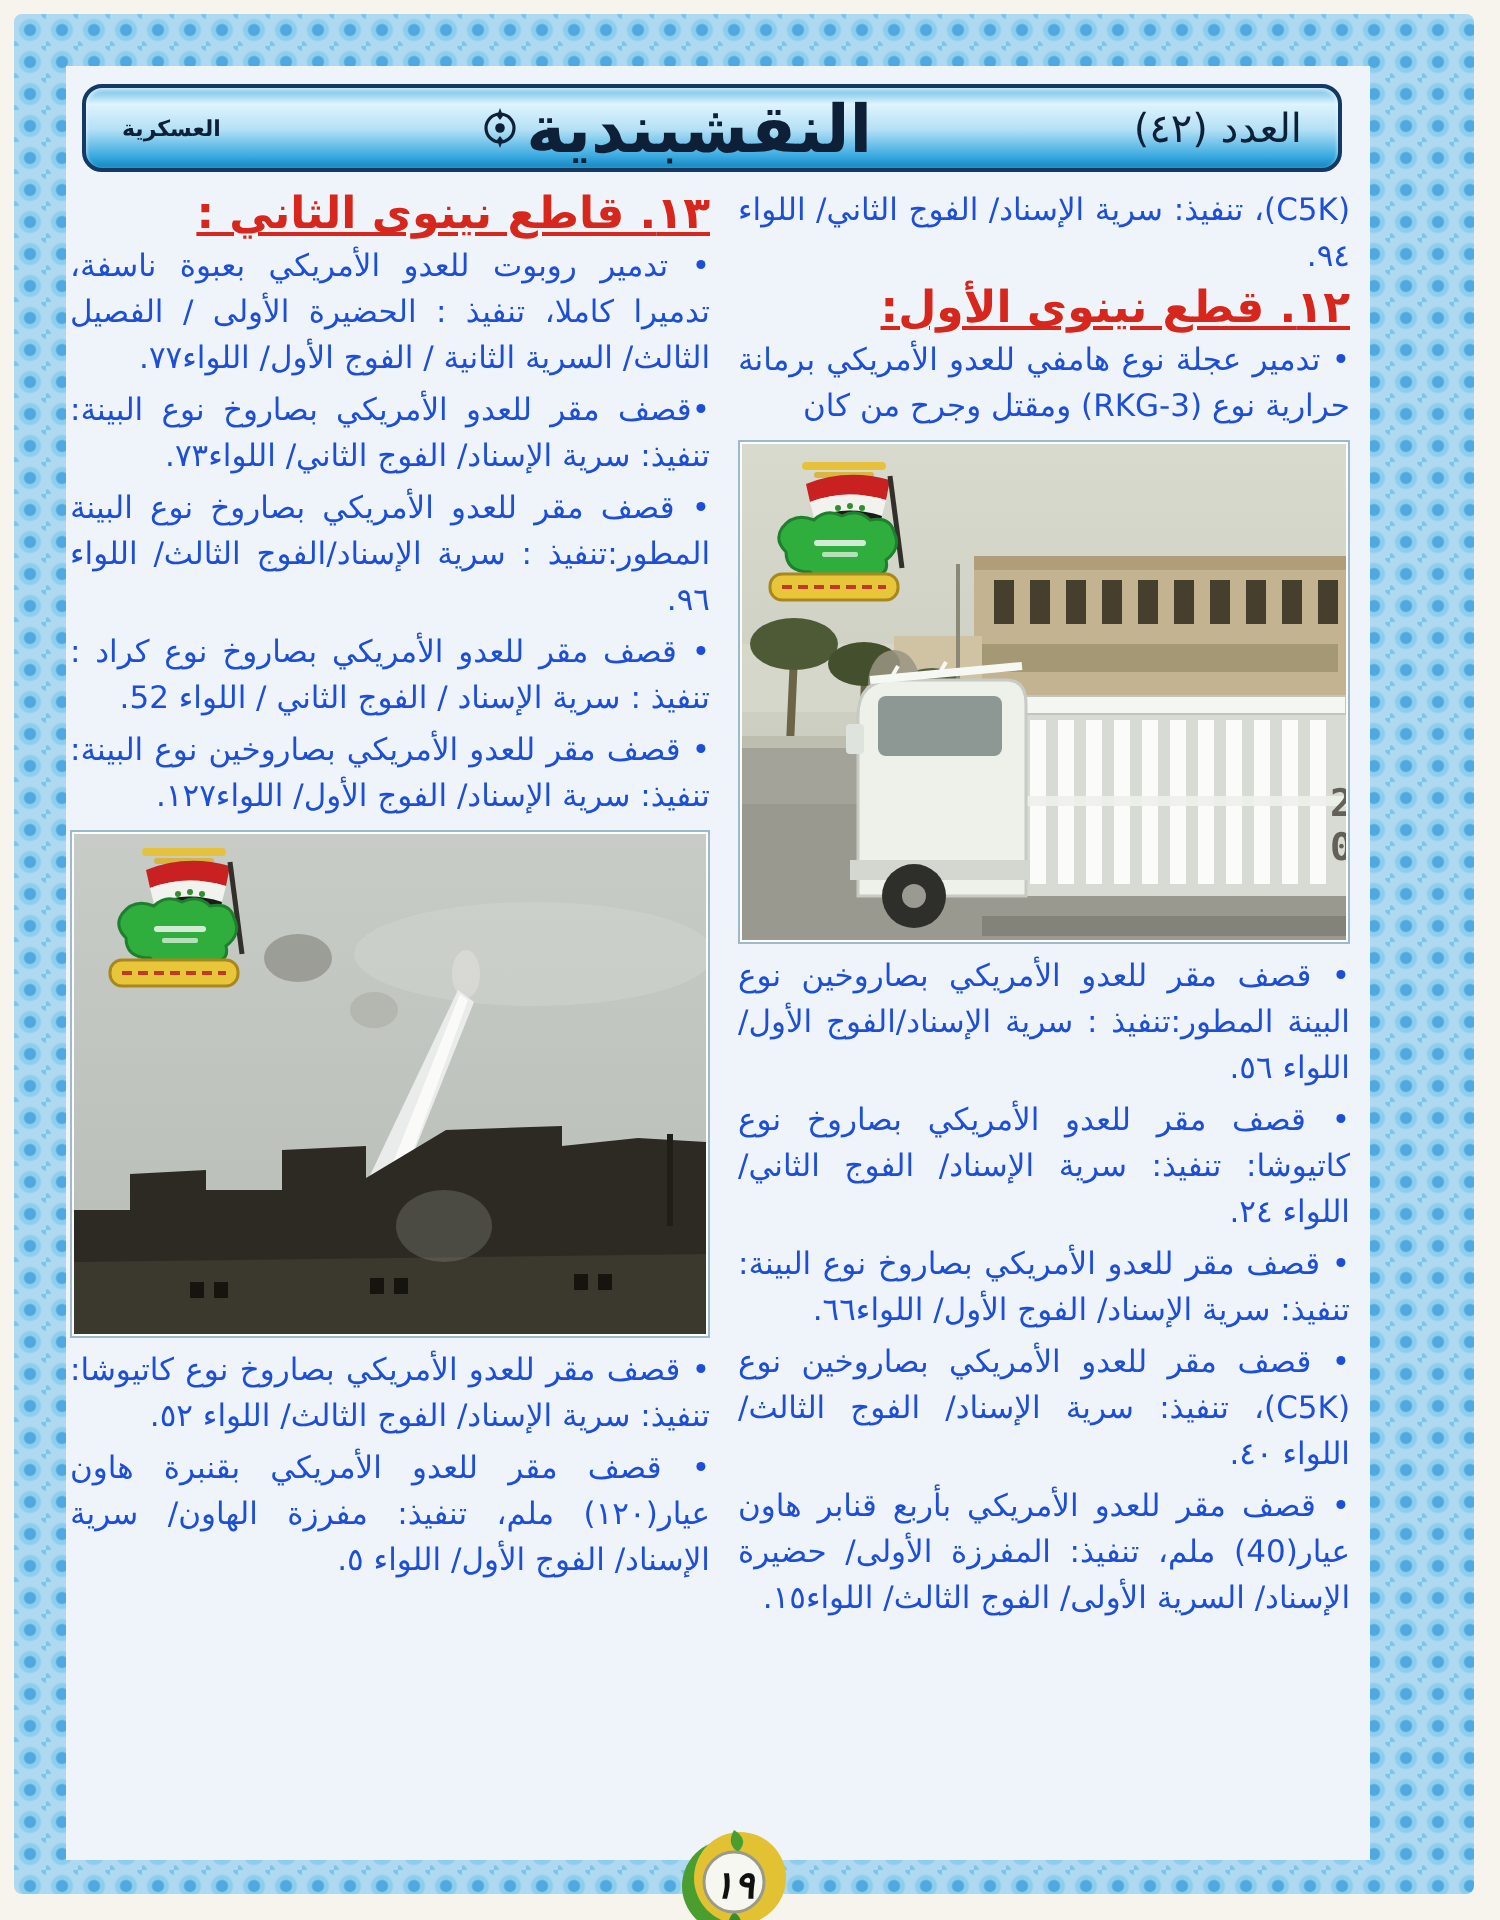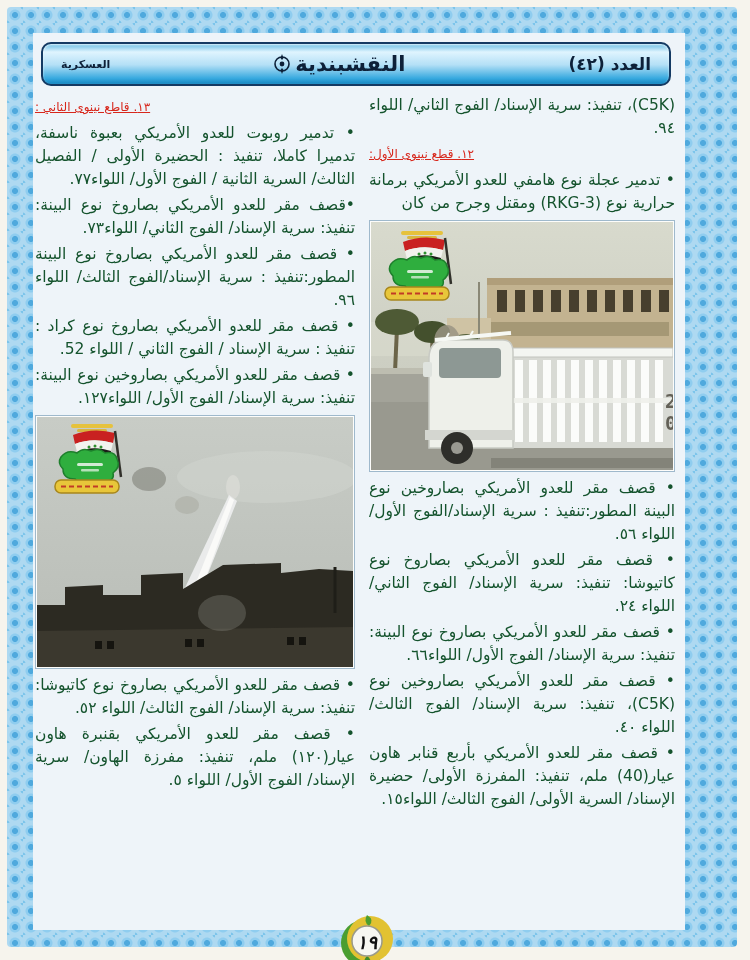--- a/index.html
+++ b/index.html
@@ -26,36 +26,36 @@
     background:#eef4f9;overflow:hidden;
   }
   .header-bar{
     margin:9px 14px 6px 8px;height:40px;border-radius:10px;
     border:2px solid #143a63;
     background:linear-gradient(180deg,#66bce4 0%,#dff4fe 20%,#b4e0f6 52%,#37a9df 86%,#1486c0 100%);
     box-shadow:inset 0 1px 2px rgba(255,255,255,.8);
     display:flex;align-items:center;justify-content:space-between;
     direction:rtl;padding:0 18px;color:#0d2038;
   }
-  .issue{font-size:17px;font-weight:bold;}
-  .masthead{font-size:21px;font-weight:bold;display:flex;align-items:center;gap:4px;letter-spacing:-1px;}
+  .issue{font-size:20px;font-weight:normal;}
+  .masthead{font-size:33px;font-weight:bold;display:flex;align-items:center;gap:4px;letter-spacing:-1px;}
   .edition{font-size:11px;font-weight:bold;}
   .columns{
     display:flex;direction:rtl;gap:14px;padding:2px 10px 0 8px;
   }
   .col{direction:rtl;}
   .col-right{width:306px;}
   .col-left{width:320px;}
   .para{
-    font-size:15.5px;line-height:23px;color:#14532d;
+    font-size:15.5px;line-height:23px;color:#1d4ed8;
     text-align:justify;margin:0 0 3px 0;
   }
   .para.heading{
-    color:#d7271c;font-weight:normal;text-decoration:underline;
-    font-size:12px;text-align:left;margin:2px 0 3px 0;
+    color:#d7271c;font-weight:bold;text-decoration:underline;
+    font-size:22px;text-align:right;margin:2px 0 3px 0;
   }
   .photo{
     border:1px solid #9fb9cc;background:#fdfdfb;padding:1px;
     margin:5px 0 5px 0;line-height:0;
   }
   .photo svg{display:block;}
   .badge{
     position:absolute;left:339px;top:912px;width:56px;height:58px;z-index:5;font-style:italic;
   }
   .ornament{display:inline-block;line-height:0;}

